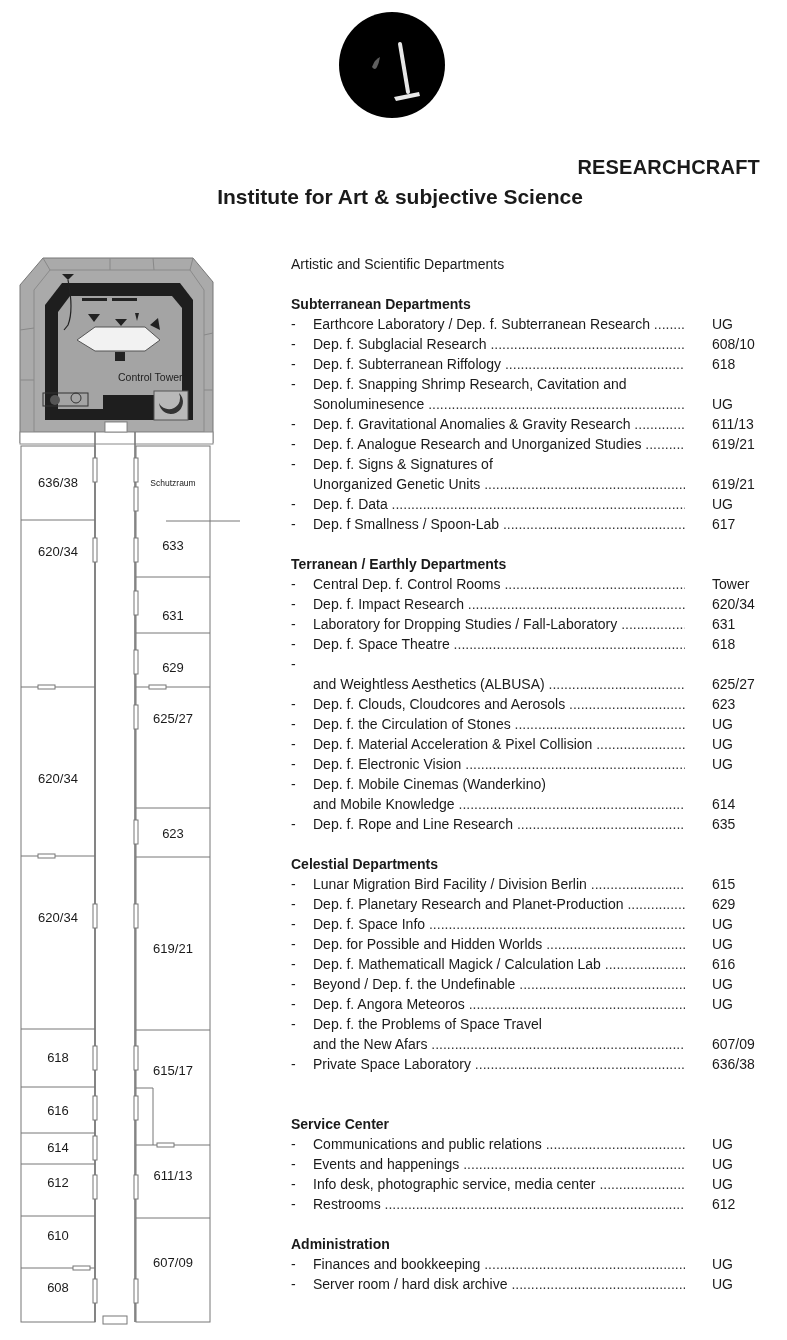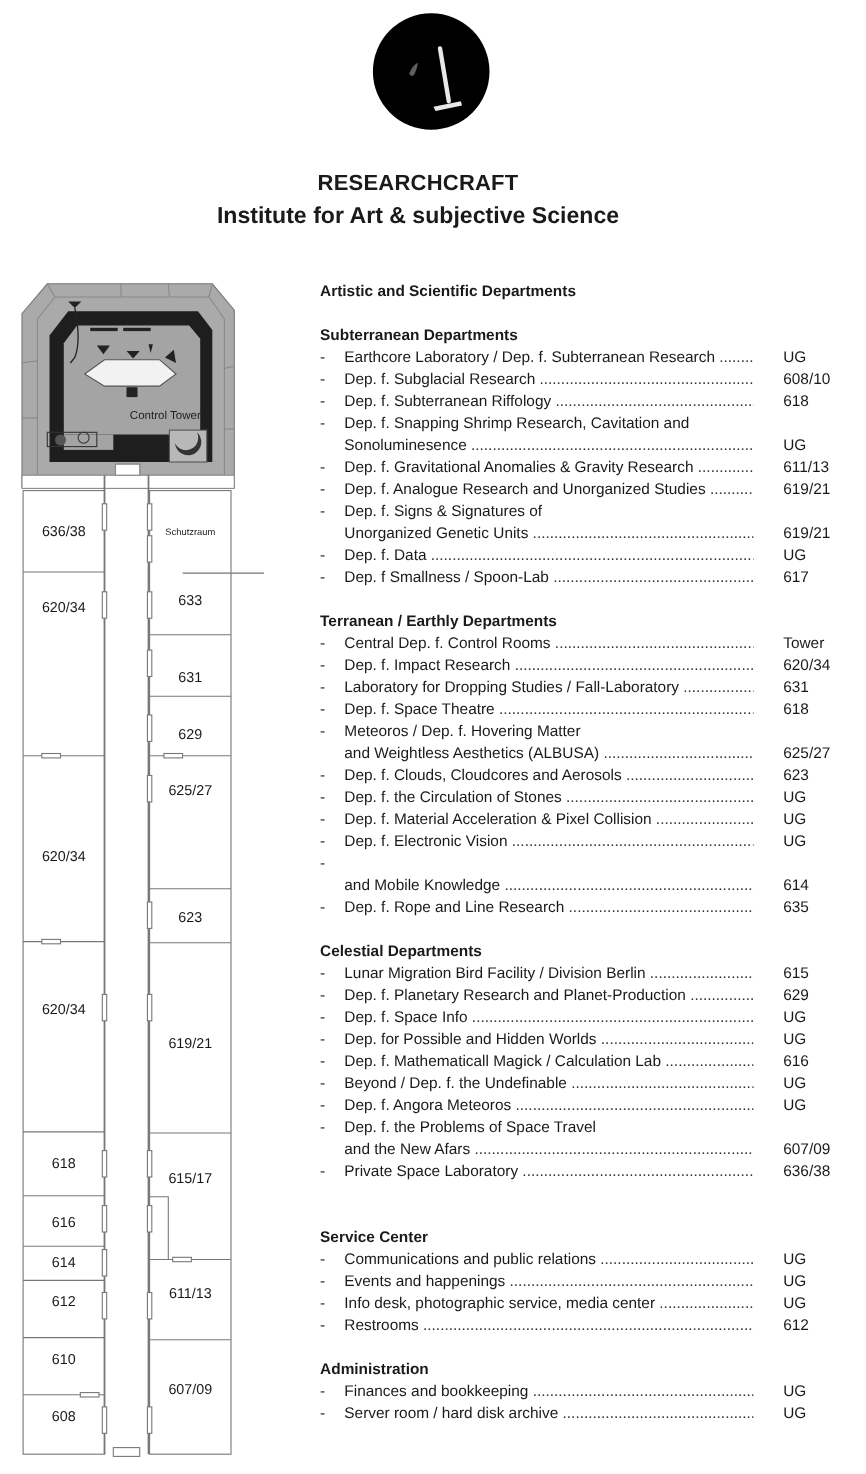--- a/index.html
+++ b/index.html
@@ -1,27 +1,27 @@
 <!DOCTYPE html>
 <html><head>
 <meta charset="utf-8">
 <style>
   html, body { margin: 0; padding: 0; background: #ffffff; }
   body { width: 787px; height: 1340px; position: relative; overflow: hidden;
          font-family: "Liberation Sans", sans-serif; color: #1a1a1a; }
   .logo { position: absolute; left: 339px; top: 12px; width: 106px; height: 106px;
           border-radius: 50%; background: #000; }
   .logo svg { position: absolute; left: 0; top: 0; }
-  .title1 { position: absolute; left: 0; width: 760px; top: 156px; text-align: center;
+  .title1 { position: absolute; left: 0; width: 760px; top: 156px; text-align: right;
             font-weight: bold; font-size: 20px; letter-spacing: 0.2px; }
   .title2 { position: absolute; left: 0; width: 760px; top: 185px; text-align: center;
-            font-weight: bold; font-size: 21px; }
+            font-weight: bold; font-size: 21px; padding-left: 20px; }
   .plan { position: absolute; left: 0; top: 250px; }
   .dirs { position: absolute; left: 291px; top: 254px; width: 496px; overflow: hidden; }
-  .main-heading { font-weight: bold; font-size: 14px; height: 20px; line-height: 20px; margin-bottom: 20px; }
+  .main-heading { font-weight: normal; font-size: 14px; height: 20px; line-height: 20px; margin-bottom: 20px; }
   .sec-heading { font-weight: bold; font-size: 14px; height: 20px; line-height: 20px; }
   .row { position: relative; height: 20px; line-height: 20px; font-size: 14px; white-space: nowrap; }
   .row .dash { position: absolute; left: 0; top: 0; }
   .row .name { position: absolute; left: 22px; top: 0; width: 372px; overflow: hidden; }
   .row .name .leader { color: #333; }
   .row .room { position: absolute; left: 421px; top: 0; }
   .gap { height: 20px; }
   .gap2 { height: 40px; }
   .plan text { font-family: "Liberation Sans", sans-serif; }
 </style>
@@ -234,21 +234,20 @@
           <span class="name"><span>Laboratory for Dropping Studies / Fall-Laboratory</span><span class="leader"> ........................................................................................................................</span></span>
           <span class="room">631</span>
         </div>
         <div class="row">
           <span class="dash">-</span>
           <span class="name"><span>Dep. f. Space Theatre</span><span class="leader"> ........................................................................................................................</span></span>
           <span class="room">618</span>
         </div>
         <div class="row">
           <span class="dash">-</span>
-          <span class="name"><span>Meteoros / Dep. f. Hovering Matter</span></span>
         </div>
         <div class="row">
           <span class="name"><span>and Weightless Aesthetics (ALBUSA)</span><span class="leader"> ........................................................................................................................</span></span>
           <span class="room">625/27</span>
         </div>
         <div class="row">
           <span class="dash">-</span>
           <span class="name"><span>Dep. f. Clouds, Cloudcores and Aerosols</span><span class="leader"> ........................................................................................................................</span></span>
           <span class="room">623</span>
         </div>
@@ -262,20 +261,21 @@
           <span class="name"><span>Dep. f. Material Acceleration &amp; Pixel Collision</span><span class="leader"> ........................................................................................................................</span></span>
           <span class="room">UG</span>
         </div>
         <div class="row">
           <span class="dash">-</span>
           <span class="name"><span>Dep. f. Electronic Vision</span><span class="leader"> ........................................................................................................................</span></span>
           <span class="room">UG</span>
         </div>
         <div class="row">
           <span class="dash">-</span>
+          <span class="name"><span>Dep. f. Mobile Cinemas (Wanderkino)</span></span>
         </div>
         <div class="row">
           <span class="name"><span>and Mobile Knowledge</span><span class="leader"> ........................................................................................................................</span></span>
           <span class="room">614</span>
         </div>
         <div class="row">
           <span class="dash">-</span>
           <span class="name"><span>Dep. f. Rope and Line Research</span><span class="leader"> ........................................................................................................................</span></span>
           <span class="room">635</span>
         </div>

